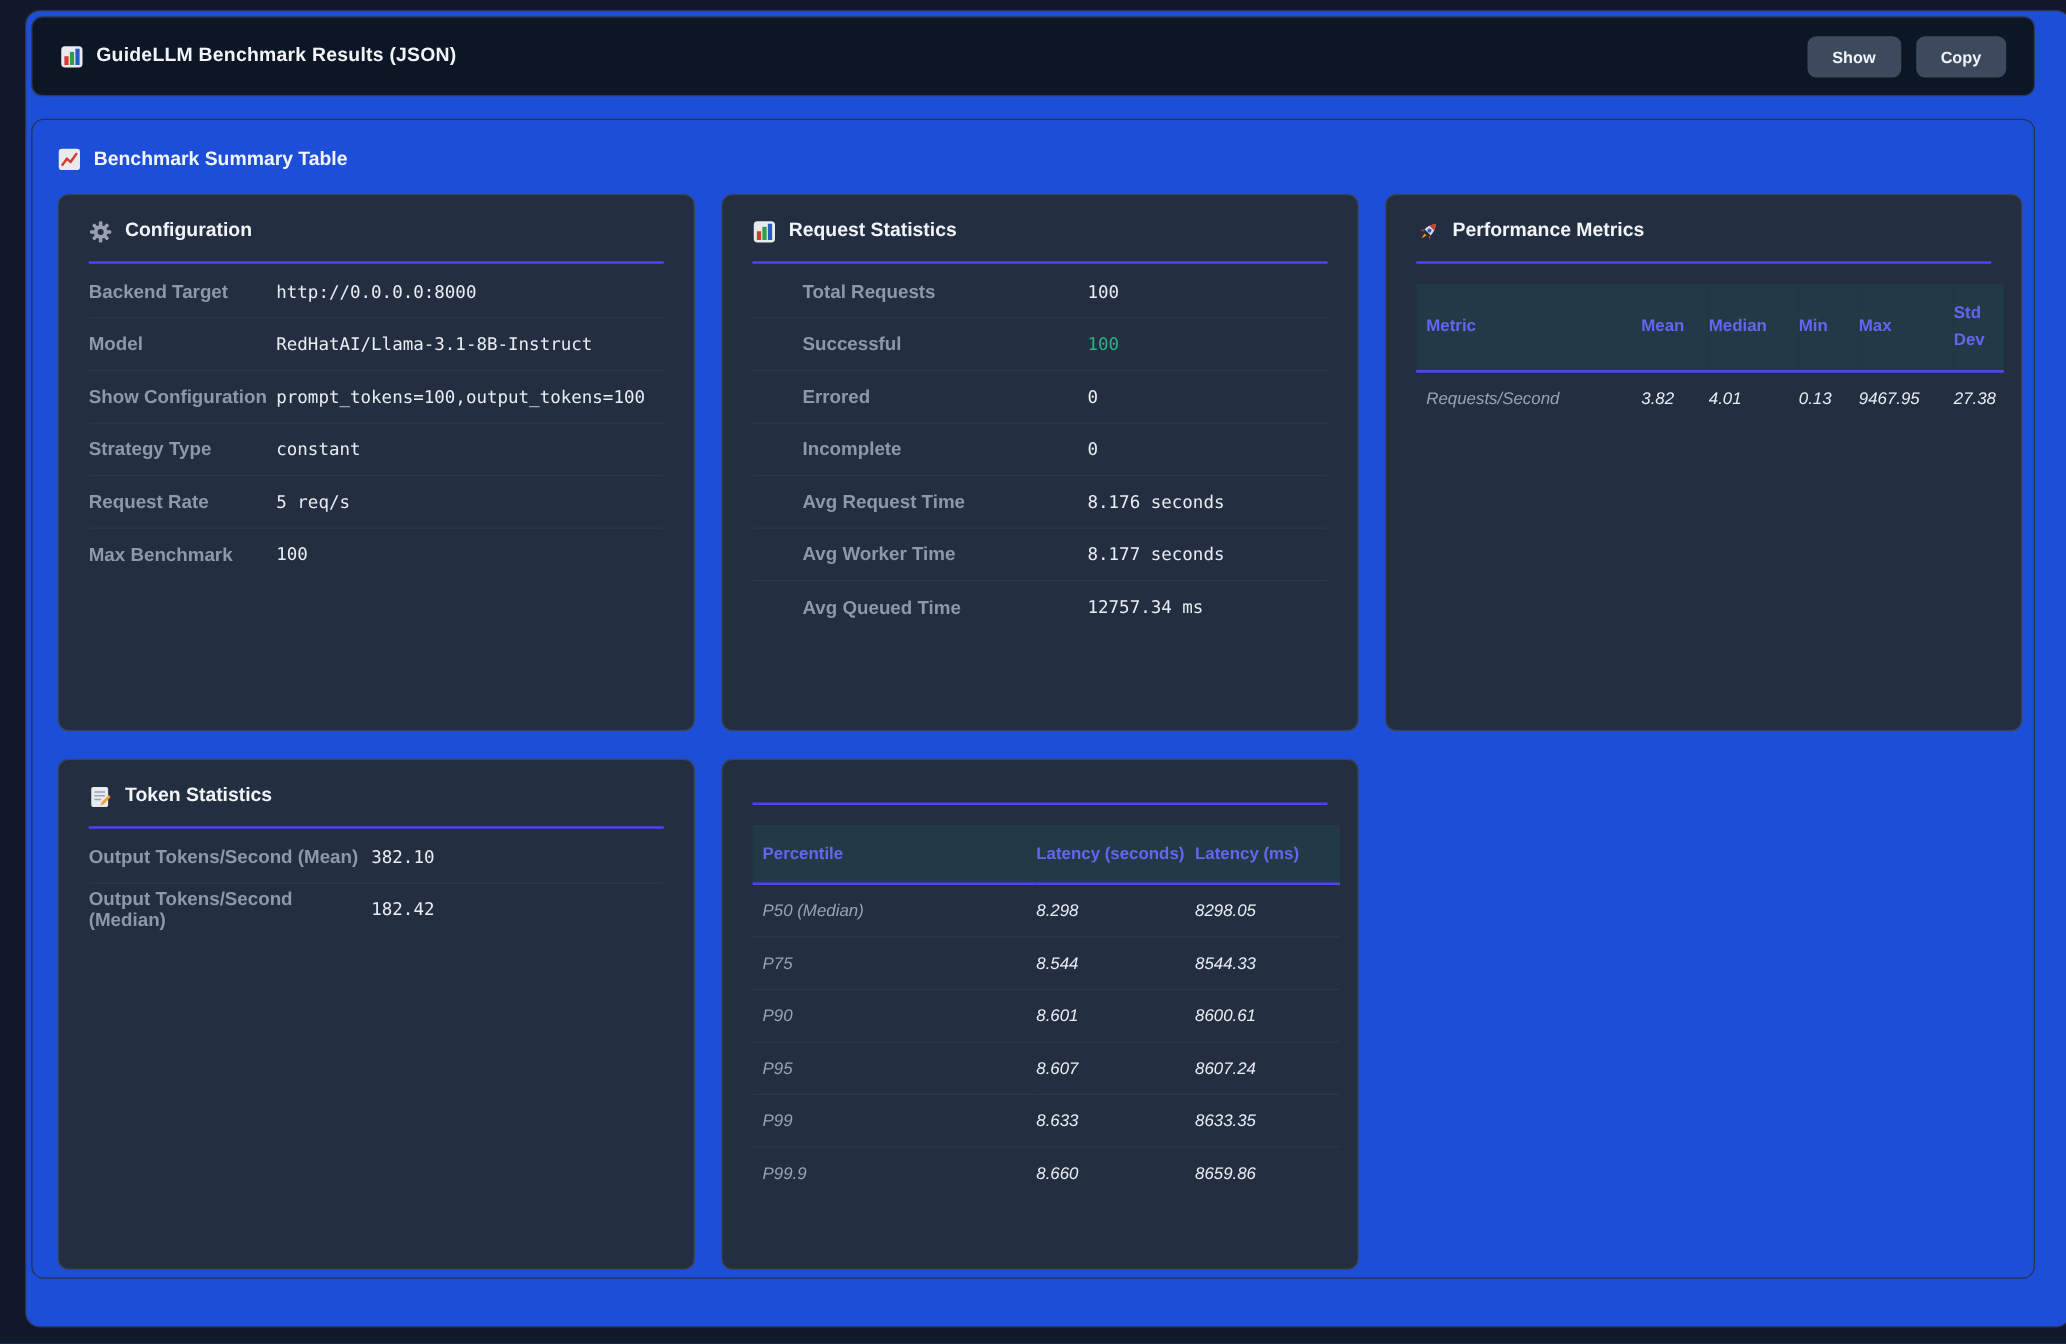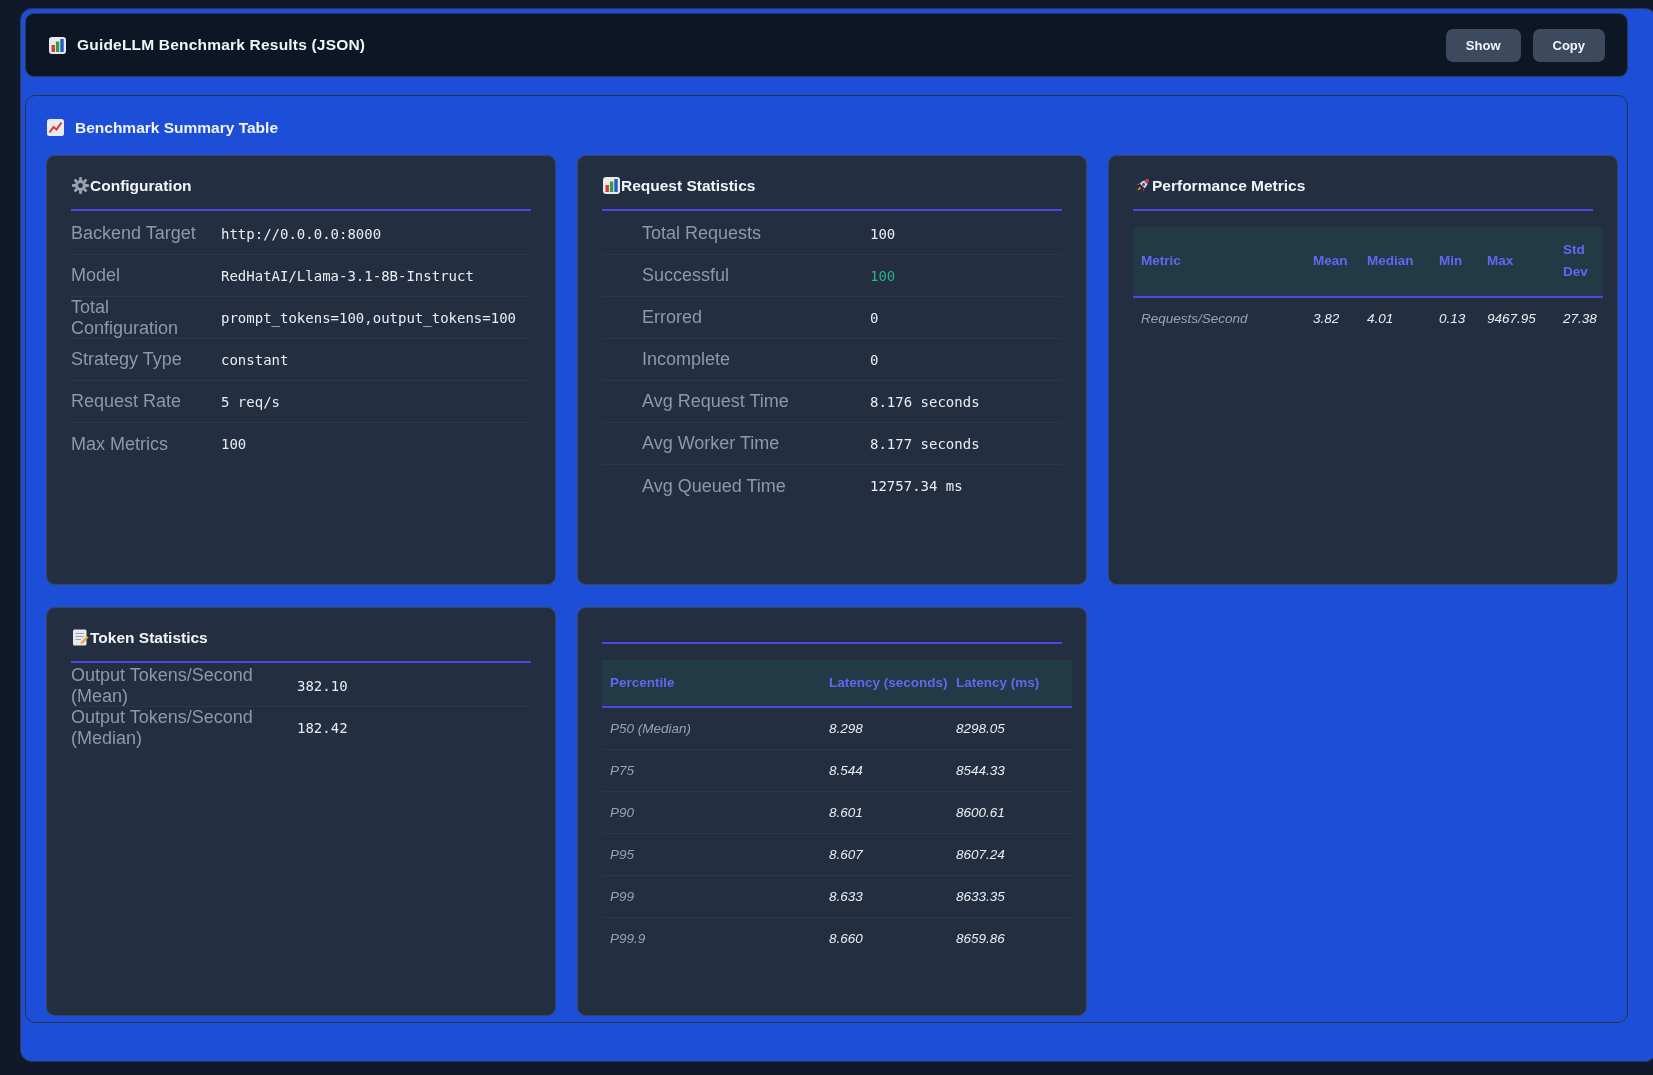--- a/index.html
+++ b/index.html
@@ -39,28 +39,28 @@
     display:grid;
     grid-template-columns:510px 510px 510px;
     grid-template-rows:430px 409px;
     gap:22px 21px;
     padding-left:4px;
   }
   .card {
     background:#232e40; border:1px solid #3a4659; border-radius:9px;
     padding:20px 24px; overflow:hidden;
   }
-  .card-title { display:flex; align-items:center; }
+  .card-title { display:flex; align-items:flex-start; gap:10px; }
   .card-title .card-title-text { color:#f1f5f9; font-size:15.5px; font-weight:bold; }
   .accent-rule { height:2px; background:#4f46e5; margin-top:14px; }
   
   .kv-list { margin-top:2px; }
   .kv-row { display:flex; align-items:center; height:42px; border-bottom:1px solid #2c3849; }
   .kv-list .kv-row:last-child { border-bottom:none; }
-  .kv-label { color:#8d99ab; font-size:18px; flex:0 0 150px; }
+  .kv-label { color:#8d99ab; font-size:15px; flex:0 0 150px;font-weight:bold; }
   .kv-wide .kv-label { flex:0 0 228px;margin-left:40px; }
   .kv-token .kv-label { flex:0 0 226px; }
   .kv-value { color:#e9edf3; font-family:"DejaVu Sans Mono", monospace; font-size:14px; }
   .kv-value.green { color:#2bb183; }
   
   table { border-collapse:collapse; width:100%; margin-top:16px; table-layout:fixed; }
   thead tr { background:#223a45; }
   th {
     color:#6366f1; font-size:13.5px; font-weight:bold; text-align:left;
     padding:12px 6px 12px 0; line-height:1.65; vertical-align:middle;
@@ -136,33 +136,33 @@
         <div class="kv-list">
           <div class="kv-row">
             <div class="kv-label">Backend Target</div>
             <div class="kv-value">http://0.0.0.0:8000</div>
           </div>
           <div class="kv-row">
             <div class="kv-label">Model</div>
             <div class="kv-value">RedHatAI/Llama-3.1-8B-Instruct</div>
           </div>
           <div class="kv-row">
-            <div class="kv-label">Total Configuration</div>
+            <div class="kv-label">Show Configuration</div>
             <div class="kv-value">prompt_tokens=100,output_tokens=100</div>
           </div>
           <div class="kv-row">
             <div class="kv-label">Strategy Type</div>
             <div class="kv-value">constant</div>
           </div>
           <div class="kv-row">
             <div class="kv-label">Request Rate</div>
             <div class="kv-value">5 req/s</div>
           </div>
           <div class="kv-row">
-            <div class="kv-label">Max Metrics</div>
+            <div class="kv-label">Max Benchmark</div>
             <div class="kv-value">100</div>
           </div>
         </div>
       </div>
 
       <div class="card">
         <div class="card-title">
           <span class="icon">
             <svg viewBox="0 0 19 19">
                 <rect x="1" y="1" width="17" height="17" rx="3" fill="#e8eaee"></rect>

